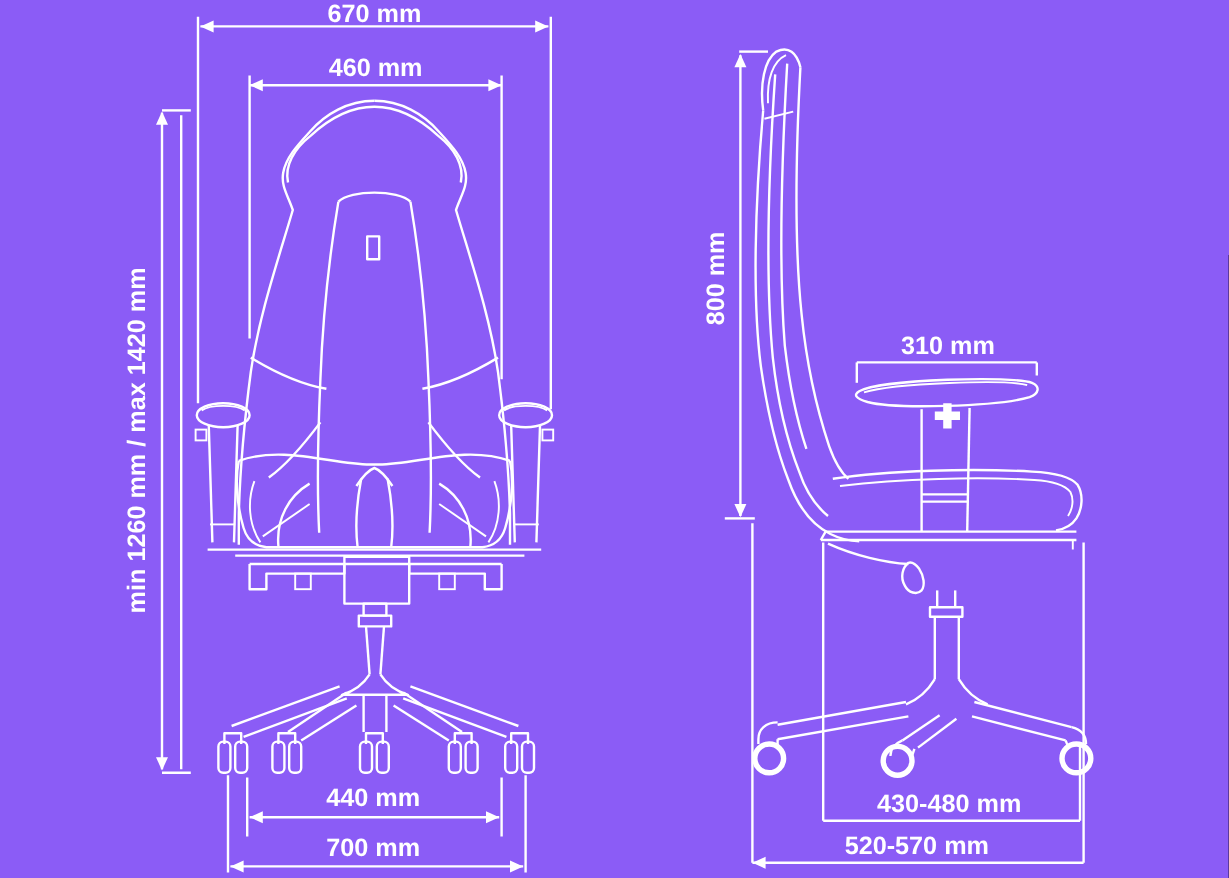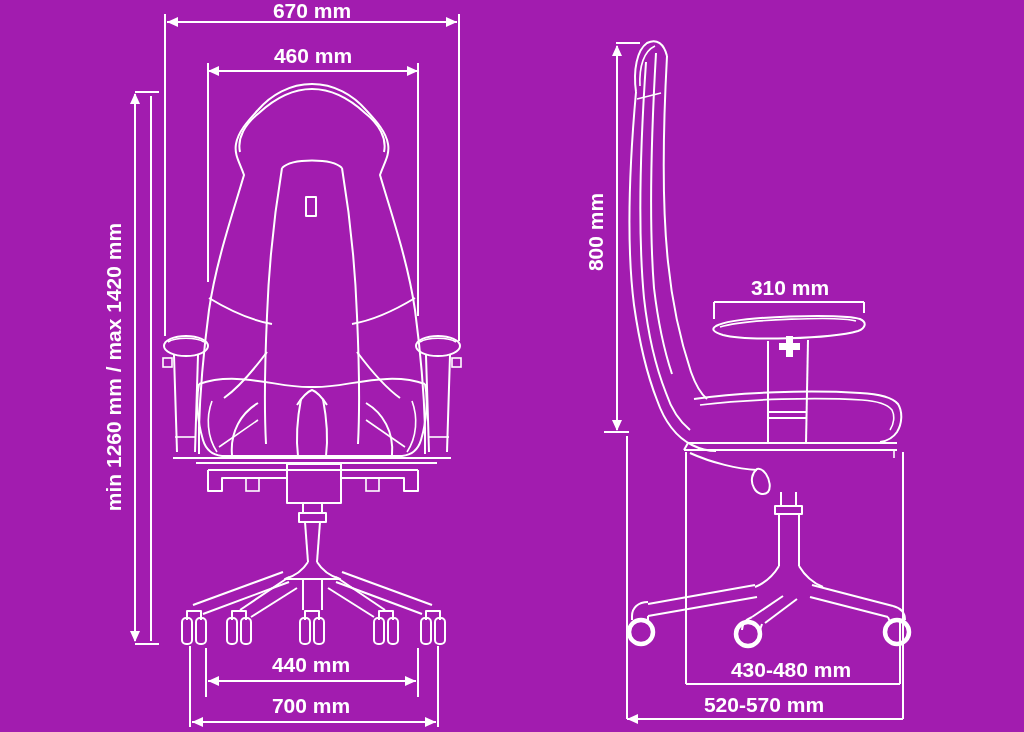--- a/index.html
+++ b/index.html
@@ -1,16 +1,16 @@
 <!DOCTYPE html>
 <html><head>
 <meta charset="utf-8">
 <style>
   html,body{margin:0;padding:0;background:#000;}
-  .canvas{position:relative;width:1024px;height:732px;background:#a21caf;overflow:hidden;}
+  .canvas{position:relative;width:1024px;height:732px;background:#8b5cf6;overflow:hidden;}
   svg{display:block;}
   .ln{stroke:#fff;stroke-width:2;fill:none;stroke-linejoin:round;}
   .thin{stroke:#fff;stroke-width:1.6;fill:none;}
   .wheel{stroke:#fff;stroke-width:4.5;fill:none;}
   .fl{fill:#fff;stroke:none;}
   text{fill:#fff;font-family:"Liberation Sans",sans-serif;font-weight:bold;font-size:21px;text-anchor:middle;}
 </style>
 </head>
 <body>
 

